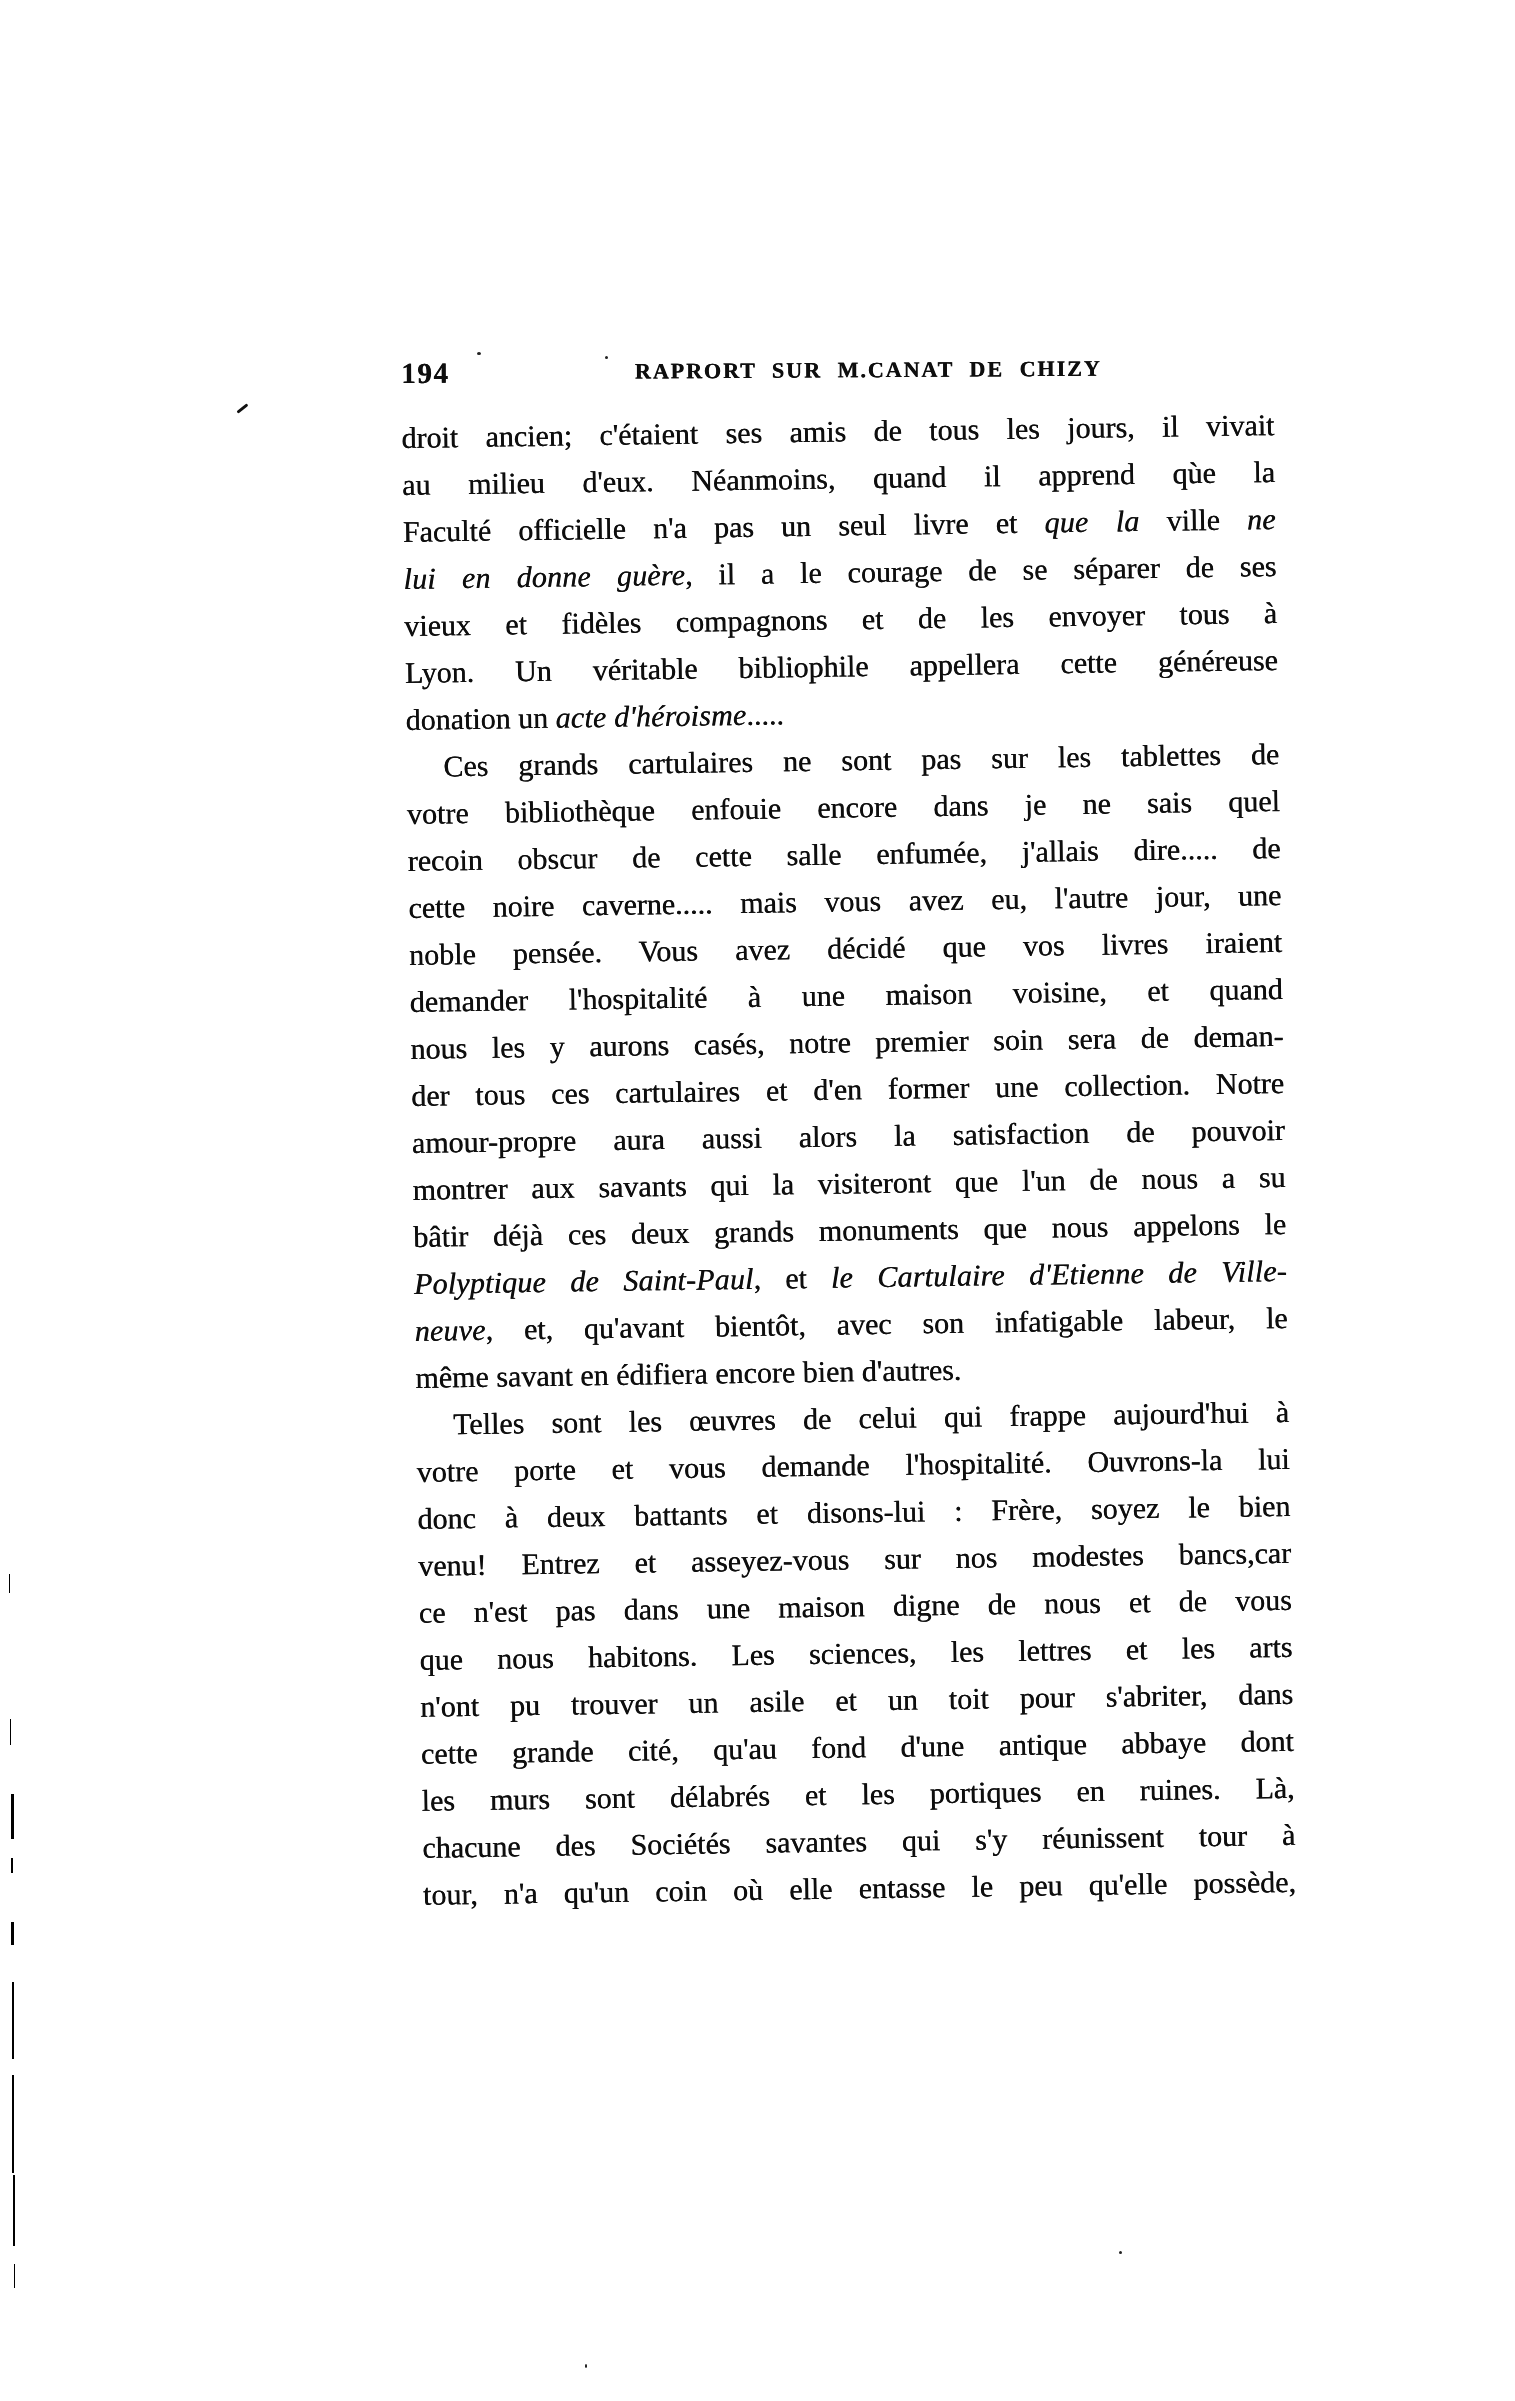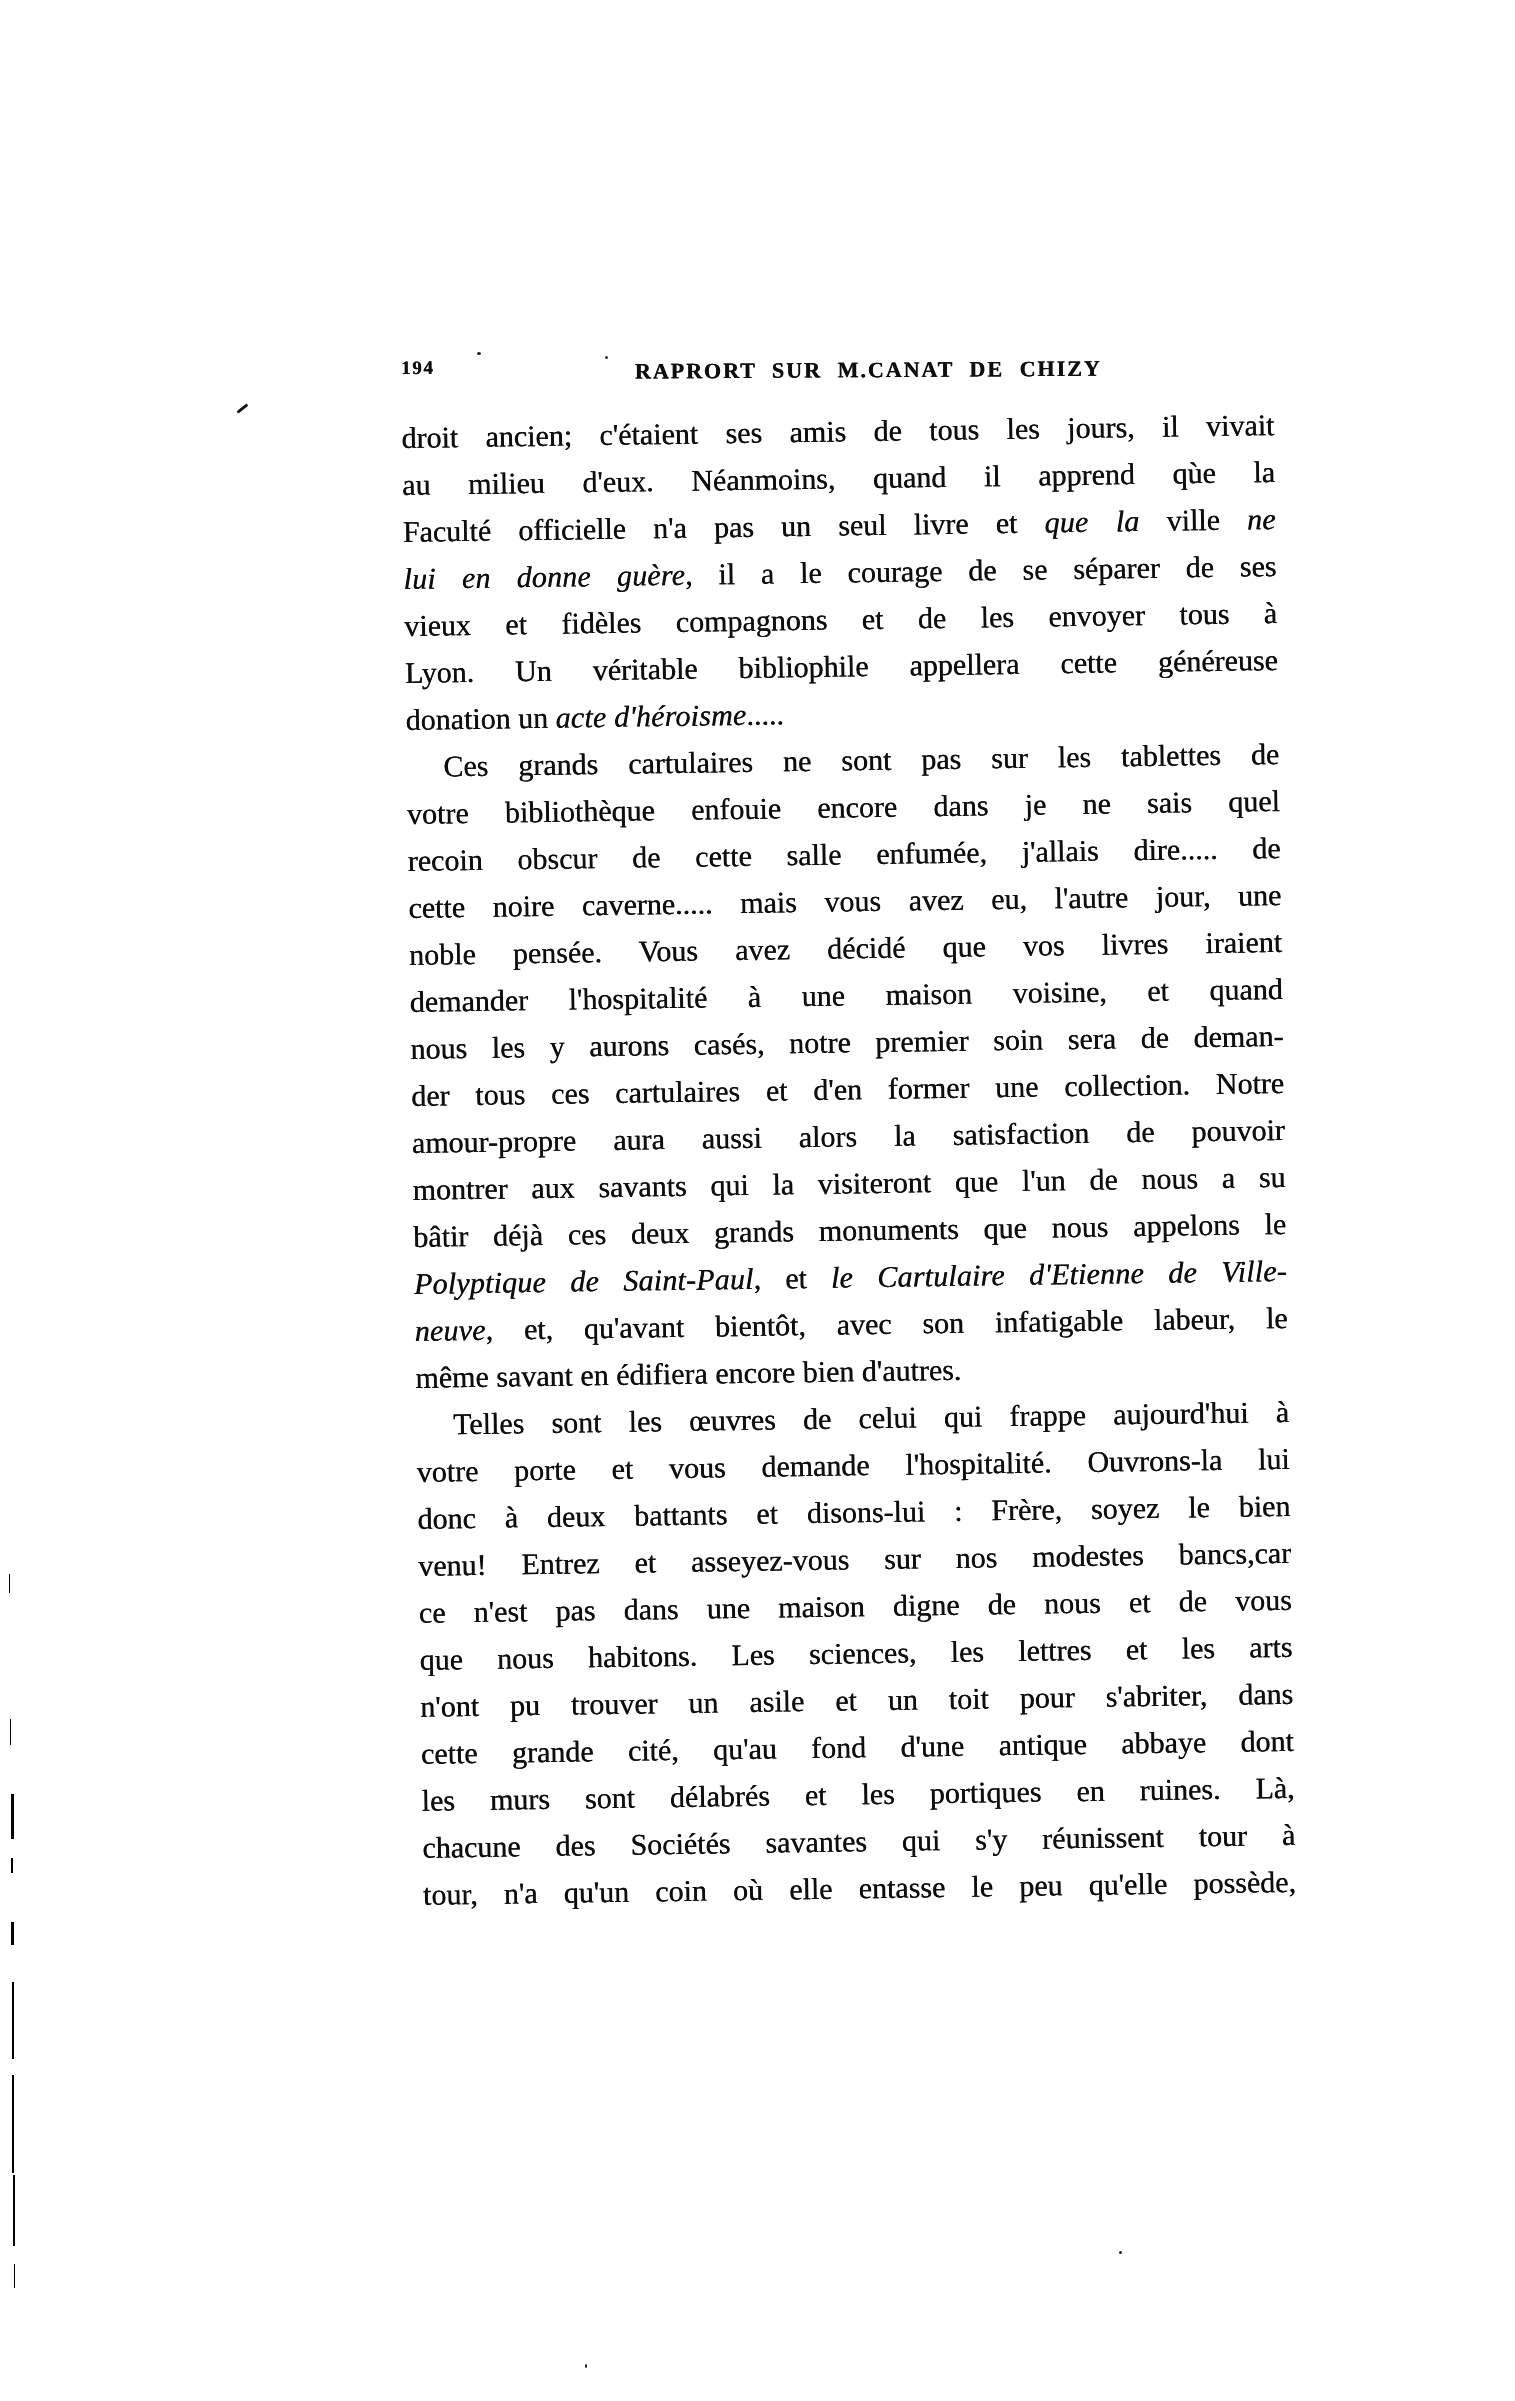--- a/index.html
+++ b/index.html
@@ -23,21 +23,21 @@
     top: 354px;
     width: 873px;
     height: 40px;
     transform: rotate(-0.35deg);
     transform-origin: 0 0;
   }
   .page-number {
     position: absolute;
     left: 0;
     top: 3.2px;
-    font-size: 19px;
+    font-size: 29px;
     font-weight: bold;
     letter-spacing: 1.6px;
     text-shadow: 0.4px 0 0 currentColor;
   }
   .running-header {
     position: absolute;
     left: 185px;
     top: 6.4px;
     width: 564px;
     text-align: center;

